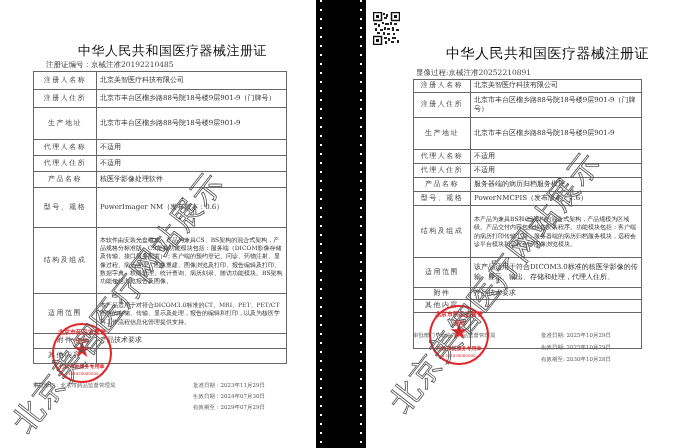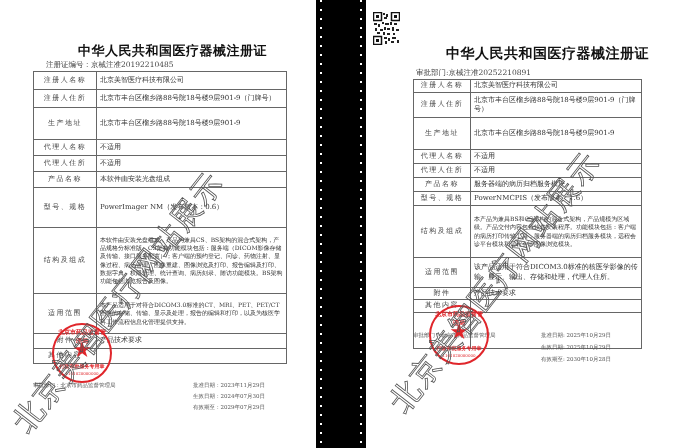--- a/index.html
+++ b/index.html
@@ -18,21 +18,21 @@
     background-image: repeating-linear-gradient(to bottom, #fff 0 2px, transparent 2px 9px);
   }
   .divider::before { left: 4px; }
   .divider::after { right: 4px; }
 
   .cert { position: absolute; top: 0; height: 448px; overflow: hidden; }
   .cert.left { left: 0; width: 316px; }
   .cert.right { left: 366px; width: 315px; }
 
   .title {
-    position: absolute; font-weight: bold; color: #111; white-space: nowrap;
+    position: absolute; font-weight: normal; color: #111; white-space: nowrap;
     letter-spacing: 0.5px;
   }
   .cert.left .title { left: 78px; top: 42px; font-size: 13px; }
   .cert.right .title { left: 80px; top: 45px; font-size: 14px; }
 
   .regno { position: absolute; font-size: 7.5px; color: #444; white-space: nowrap; }
   .cert.left .regno { left: 46px; top: 60px; }
   .cert.right .regno { left: 50px; top: 68px; }
 
   table.info {
@@ -100,21 +100,21 @@
     <tr style="height:16px">
       <td class="label">代理人名称</td>
       <td>不适用</td>
     </tr>
     <tr style="height:16px">
       <td class="label">代理人住所</td>
       <td>不适用</td>
     </tr>
     <tr style="height:16px">
       <td class="label">产品名称</td>
-      <td>本软件由安装光盘组成</td>
+      <td>核医学影像处理软件</td>
     </tr>
     <tr style="height:40px">
       <td class="label">型号、规格</td>
       <td>PowerImager NM（发布版本：0.6）</td>
     </tr>
     <tr style="height:66px">
       <td class="label">结构及组成</td>
       <td class="small-text">本软件由安装光盘组成，产品为兼具CS、BS架构的混合式架构，产品规格分标准版。CS架构功能模块包括：服务端（DICOM影像存储及传输、接口服务配置）；客户端的预约登记、问诊、药物注射、显像过程、病历管理、图像重建、图像浏览及打印、报告编辑及打印、数据字典、权限管理、统计查询、病历刻录、随访功能模块。BS架构功能包括浏览报告及图像。</td>
     </tr>
     <tr style="height:40px">
@@ -181,21 +181,21 @@
         <rect x="11" y="25" width="3" height="2"></rect>
         <rect x="15" y="26" width="2" height="3"></rect>
       <rect x="19" y="25" width="4" height="2"></rect>
         <rect x="24" y="28" width="2" height="3"></rect>
         <rect x="12" y="29" width="2" height="3"></rect>
       <rect x="18" y="29" width="3" height="2"></rect>
     </g>
   </svg>
 
   <div class="title">中华人民共和国医疗器械注册证</div>
-  <div class="regno">审批部门:京械注准20252210891</div>
+  <div class="regno">显像过程:京械注准20252210891</div>
 
   <table class="info">
     <colgroup>
         <col class="c1">
         <col>
       </colgroup>
     <tbody>
         <tr style="height:13px">
       <td class="label">注册人名称</td>
       <td>北京美智医疗科技有限公司</td>

